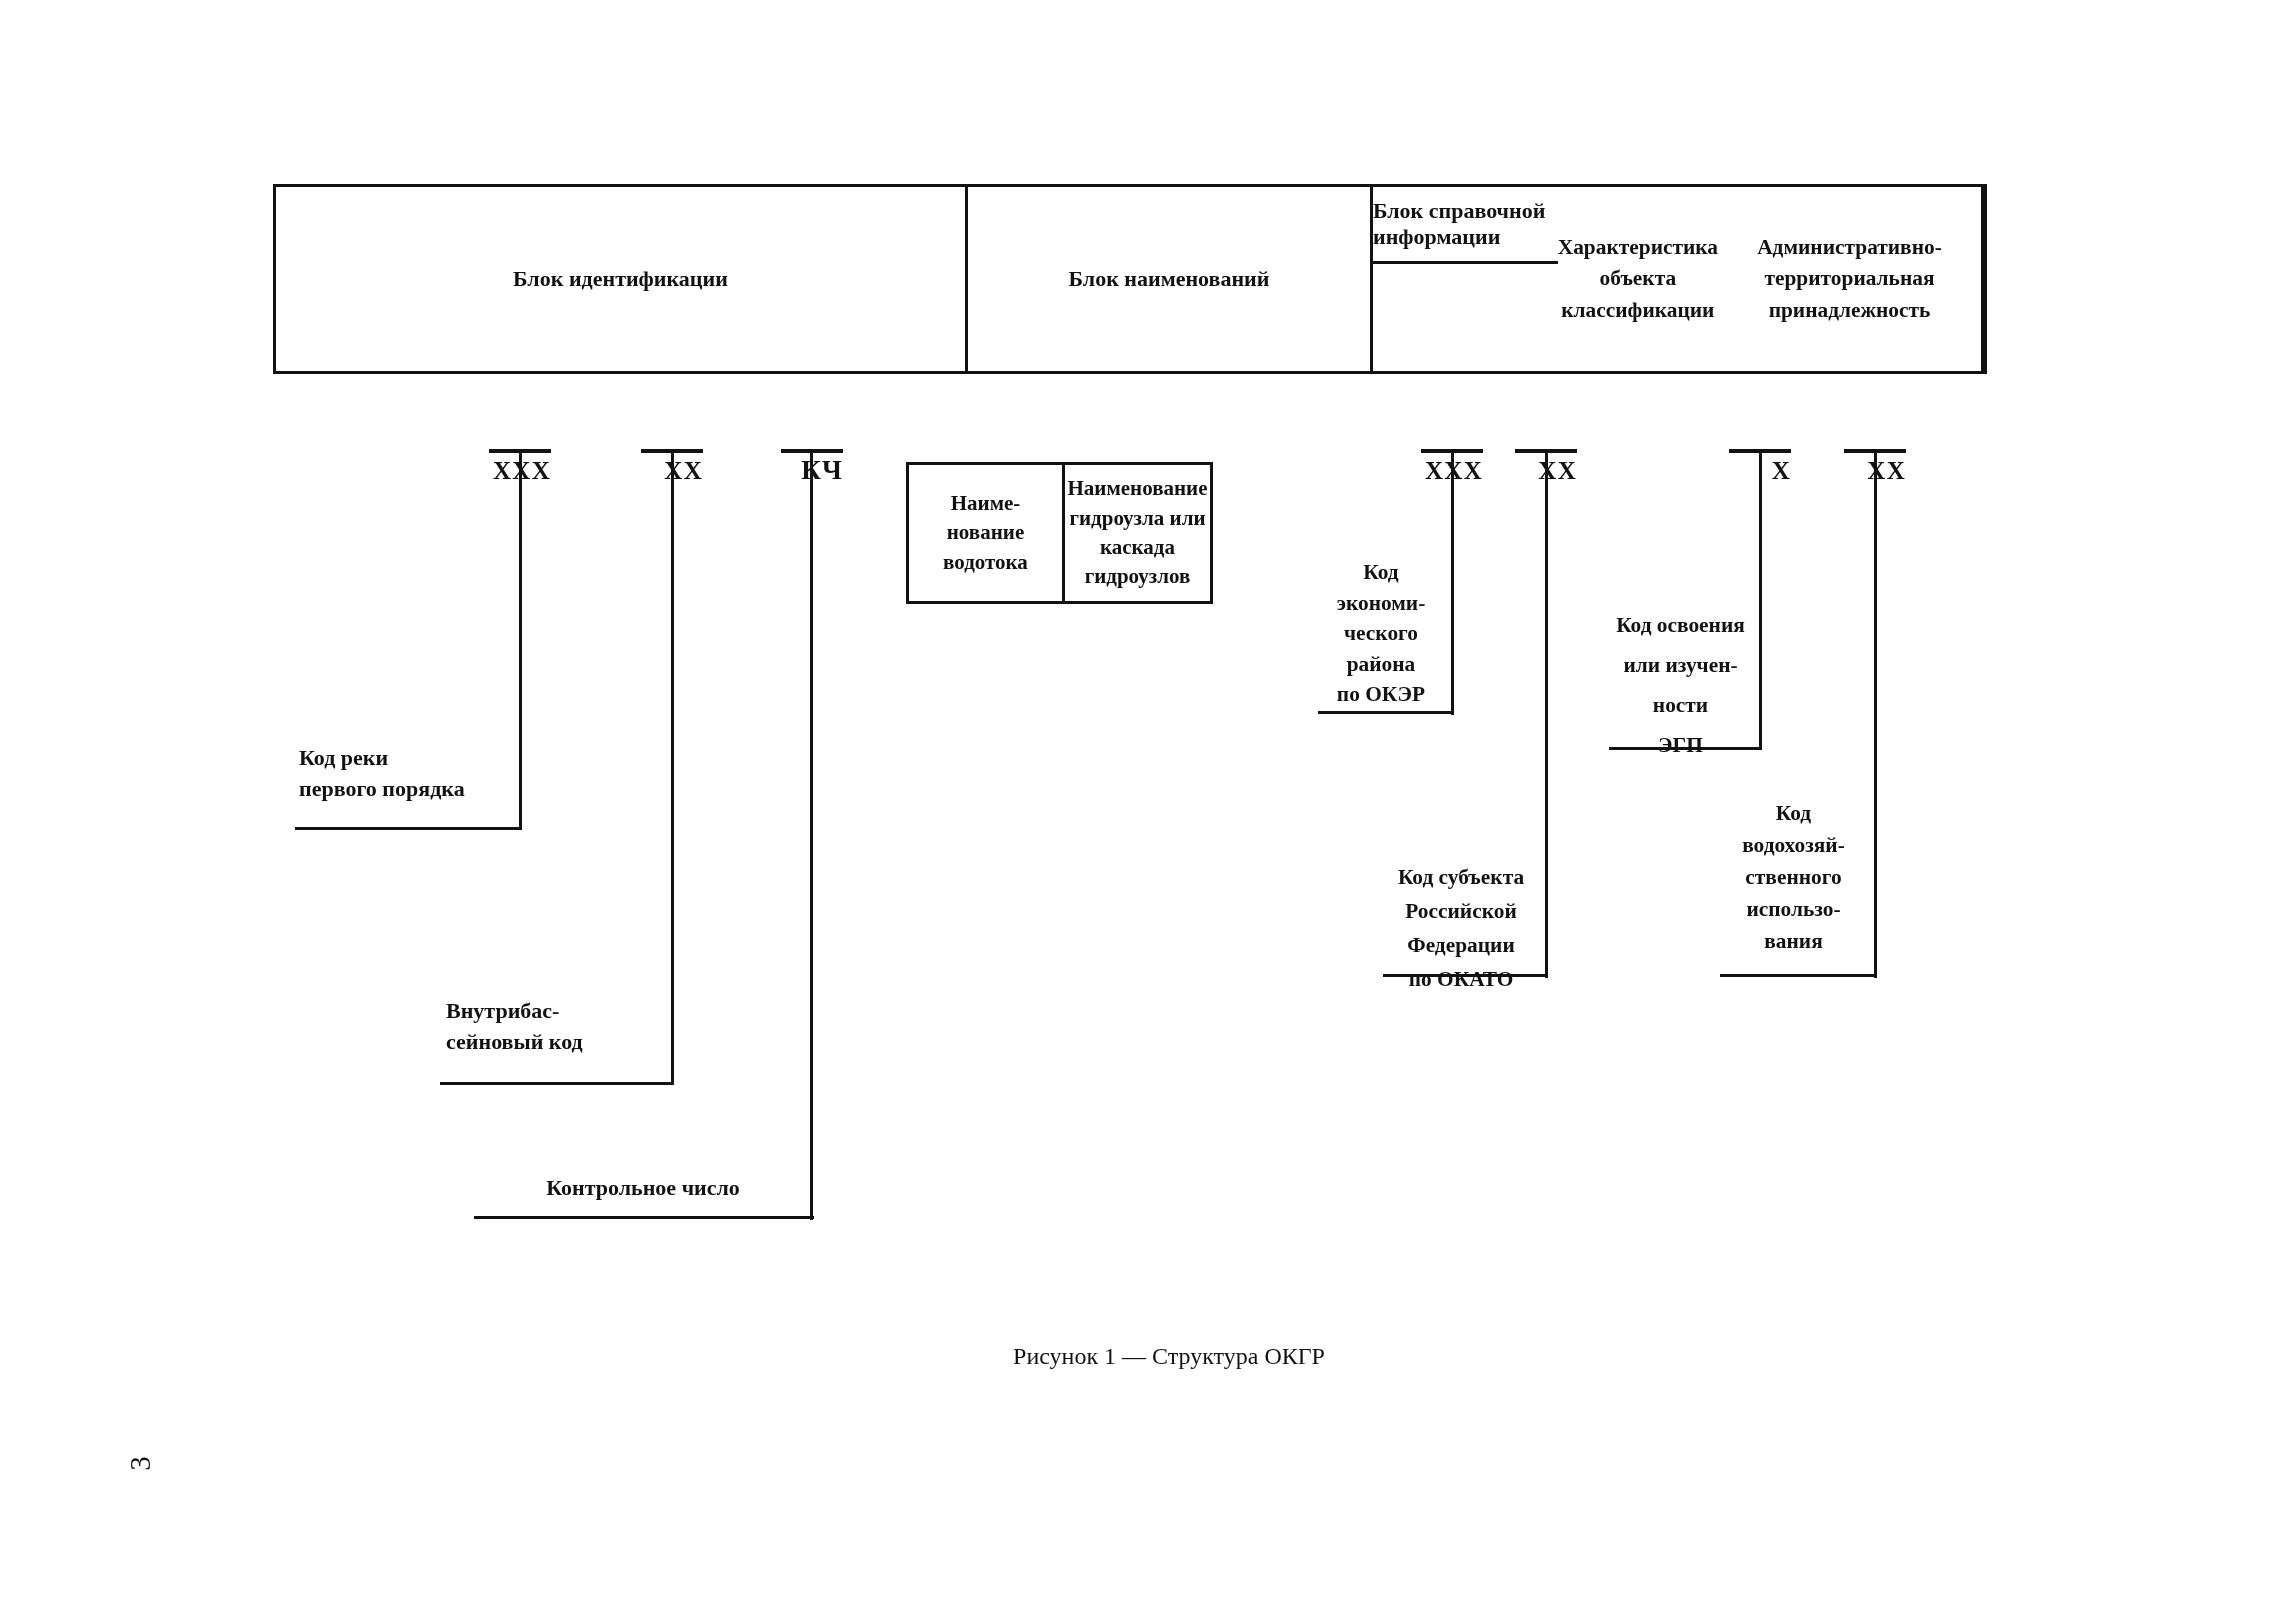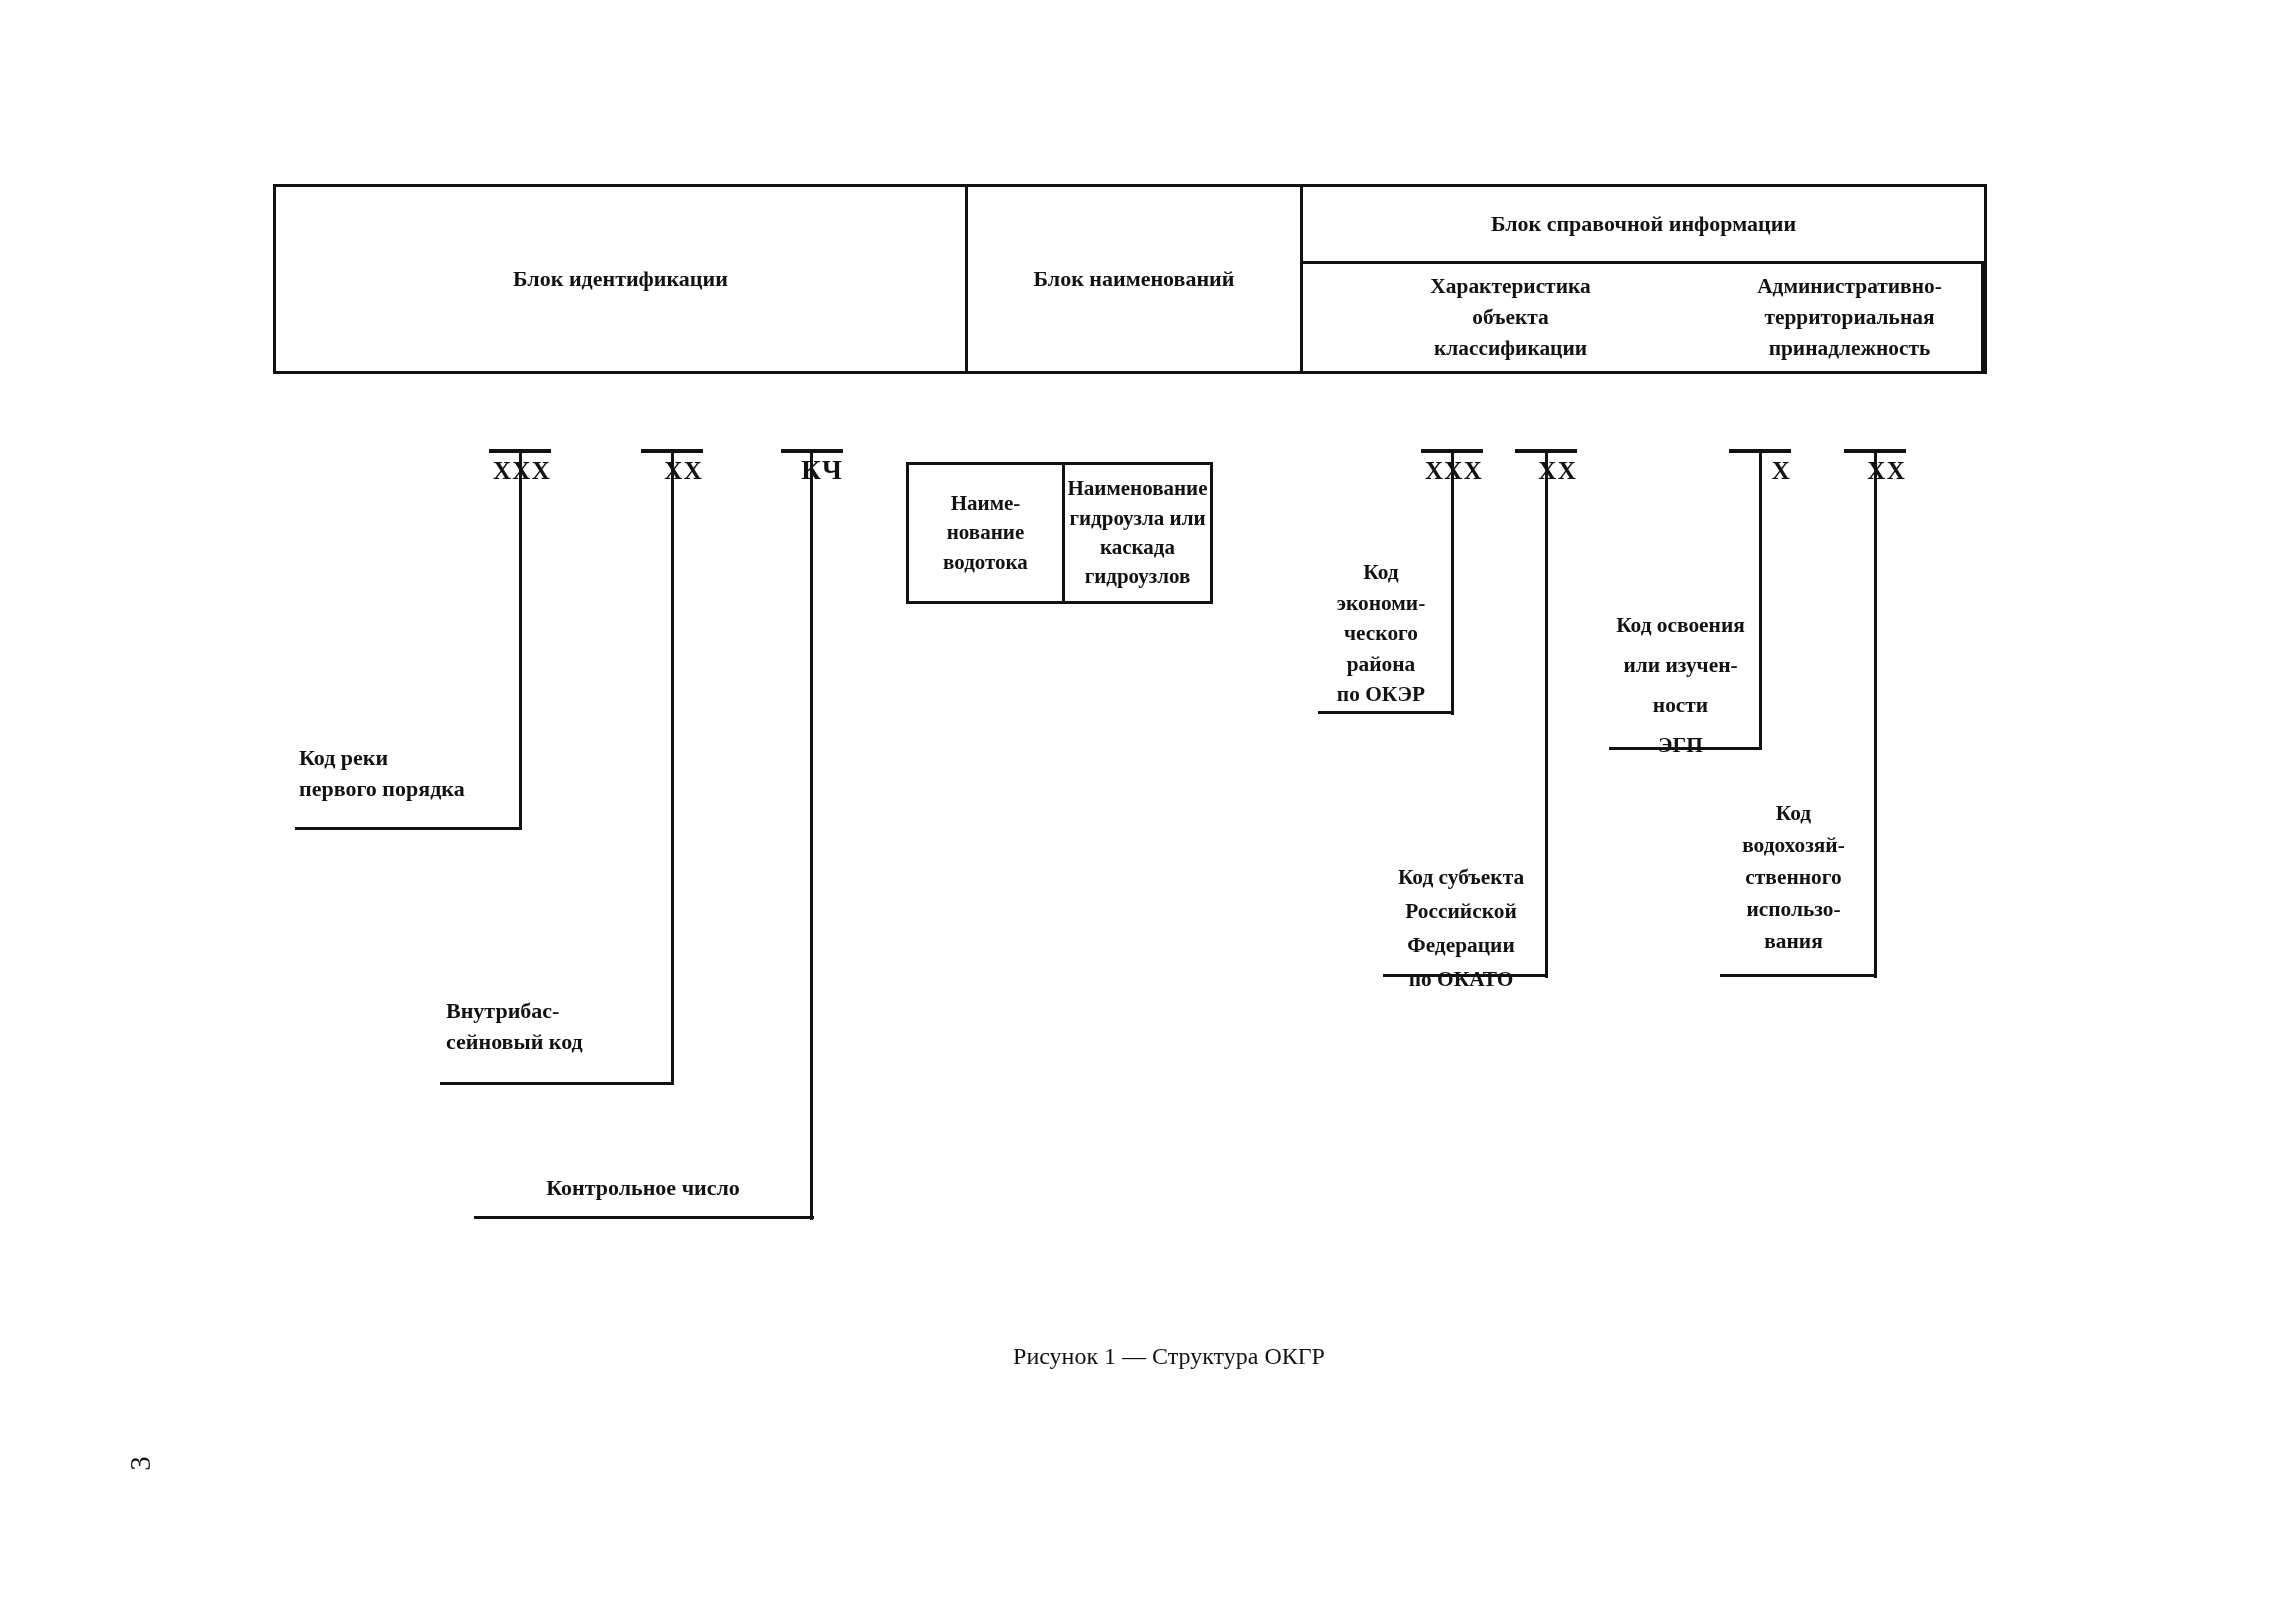--- a/index.html
+++ b/index.html
@@ -13,22 +13,22 @@
   }
   .line{position:absolute;background:#121212;}
   .pre{white-space:pre-line;}
 
   
   .htable{position:absolute;left:273px;top:184px;width:1714px;height:190px;
           border:3.2px solid #121212;box-sizing:border-box;display:flex;}
   .hcell{display:flex;align-items:center;justify-content:center;
          font-weight:bold;font-size:22px;text-align:center;box-sizing:border-box;}
   .c1{width:692px;border-right:3.2px solid #121212;}
-  .c2{width:335px;border-right:3.2px solid #121212;}
-  .c3{flex:1;display:flex;flex-direction:column;font-family:Liberation Serif, serif;}
+  .c2{width:405px;border-right:3.2px solid #121212;}
+  .c3{flex:1;display:flex;flex-direction:row;font-family:Liberation Serif, serif;}
   .c3head{height:77px;border-bottom:3.2px solid #121212;display:flex;
           align-items:center;justify-content:center;font-weight:bold;font-size:22px;box-sizing:border-box;}
   .c3row{flex:1;display:flex;}
   .c3a{width:266px;border-right:3.2px solid #121212;}
   .c3b{flex:1;}
   .sub{line-height:1.45;font-size:21.4px;}
 
   
   .mlabel{position:absolute;width:62px;text-align:right;
           font-weight:bold;font-size:25px;letter-spacing:1.3px;margin-top:43px;}

